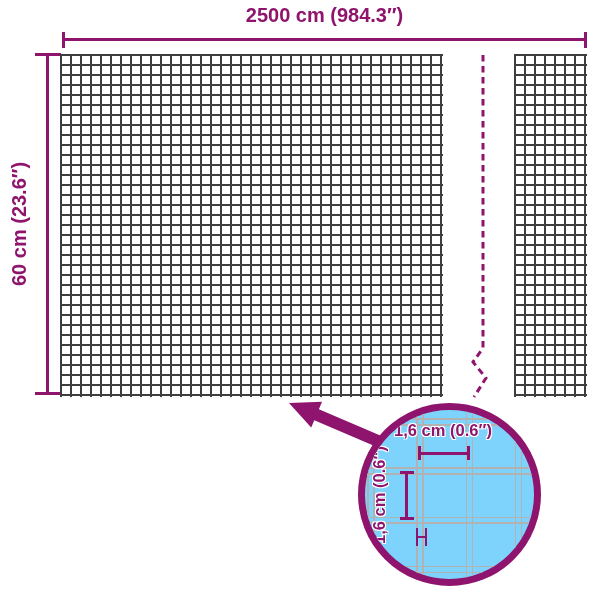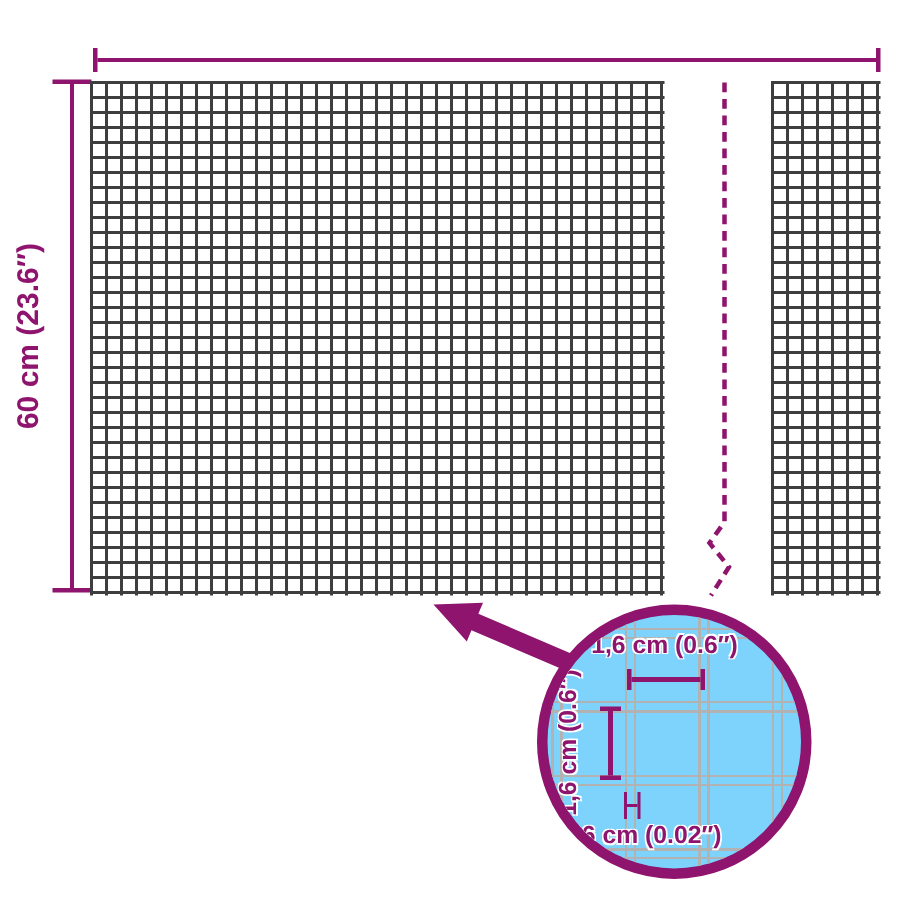--- a/index.html
+++ b/index.html
@@ -79,20 +79,21 @@
     position:absolute;left:51px;top:118px;width:11px;height:18px;
     border-left:2.5px solid var(--accent);border-right:2.5px solid var(--accent);
     background:linear-gradient(to bottom,transparent calc(50% - 1.25px),var(--accent) calc(50% - 1.25px),var(--accent) calc(50% + 1.25px),transparent calc(50% + 1.25px));
   }
 </style>
 </head>
 <body>
 
 <div class="canvas">
 
+  <div class="dim-top-label">2500 cm (984.3″)</div>
   <div class="dim-top"></div>
 
   <div class="dim-left-label">60 cm (23.6″)</div>
   <div class="dim-left"></div>
 
   <div class="mesh mesh-left"></div>
   <div class="mesh mesh-right"></div>
 
   <svg class="break-svg" viewBox="0 0 50 352">
     <polyline points="23,5 23,298 13,312 26,328 14,347" fill="none" stroke="#8e146d" stroke-width="3" stroke-dasharray="6.5 4.5"></polyline>
@@ -102,16 +103,15 @@
     <polygon points="9,8 42,6.8 38.9,14.2 107.3,43.5 102.7,54.5 34.3,25.2 31.2,32.6" fill="#8e146d"></polygon>
   </svg>
 
   <div class="magnifier">
     <div class="mag-grid"></div>
     <div class="mag-label mag-label-top">1,6 cm (0.6″)</div>
     <div class="dim-h"></div>
     <div class="mag-label mag-label-left">1,6 cm (0.6″)</div>
     <div class="dim-v"></div>
     <div class="thickness-marker"></div>
-    <div class="mag-label mag-label-bottom">0,06 cm (0.02″)</div>
   </div>
 
 </div>
 
 </body></html>

